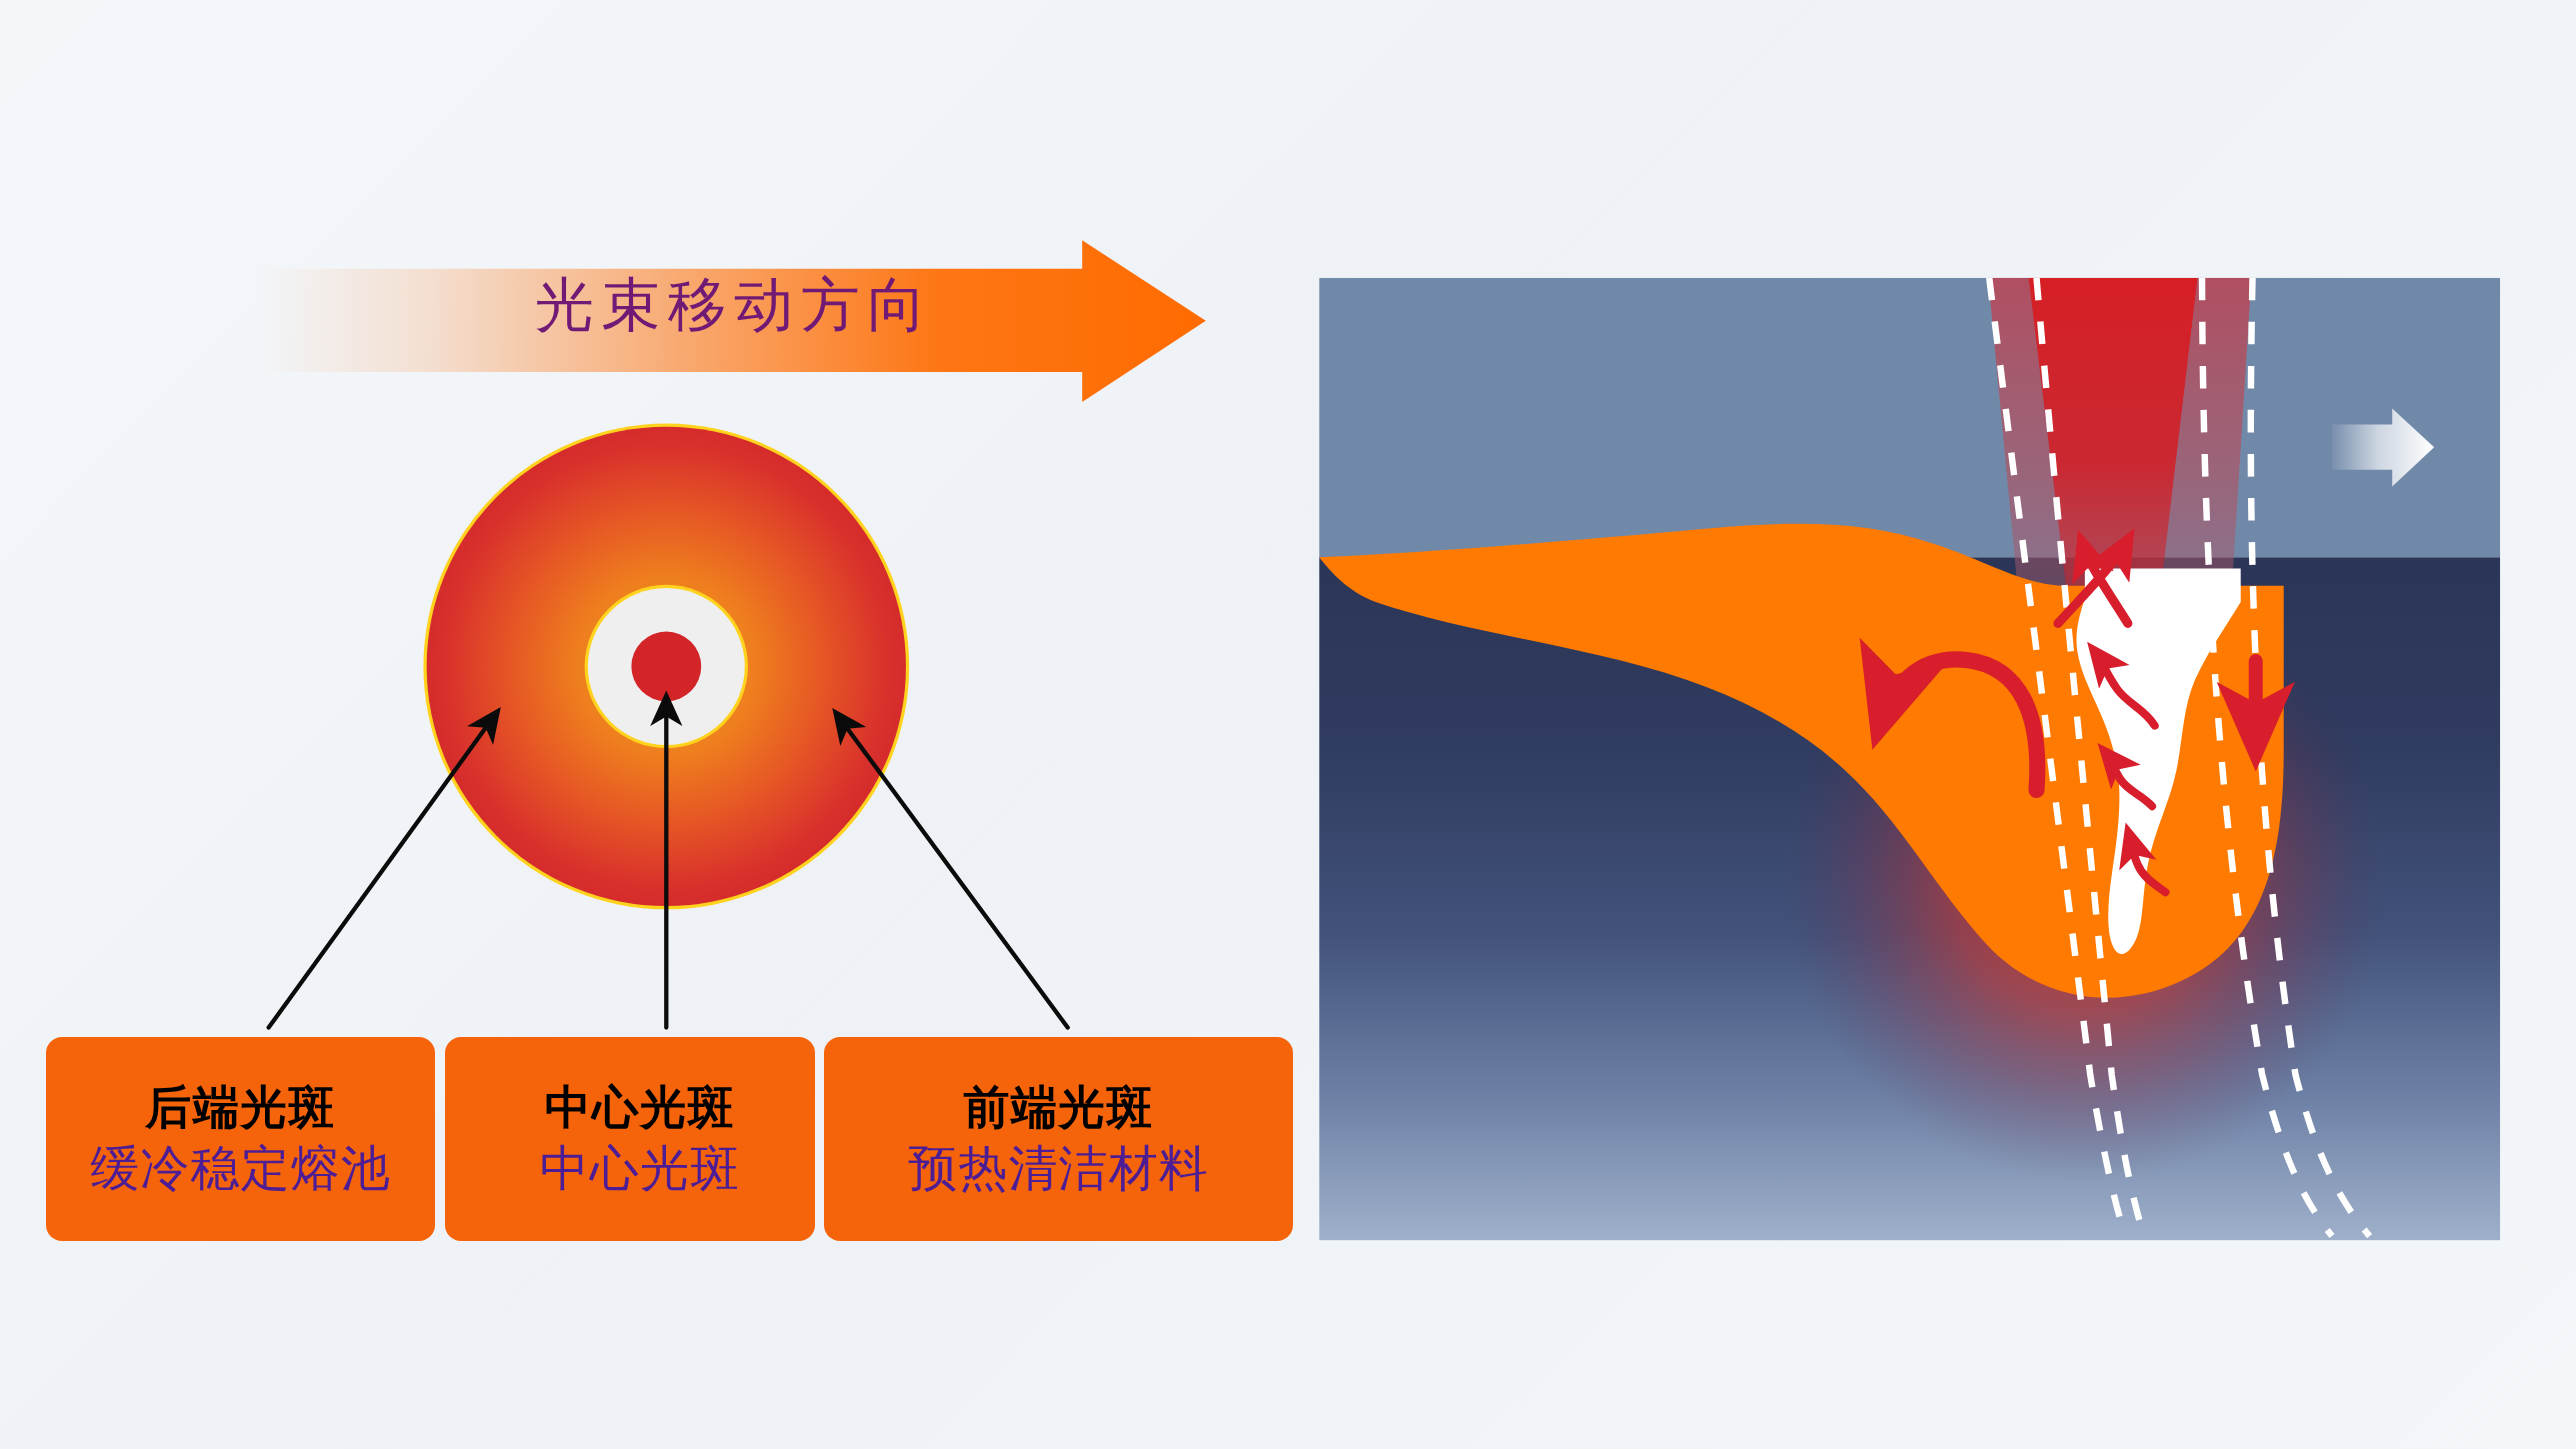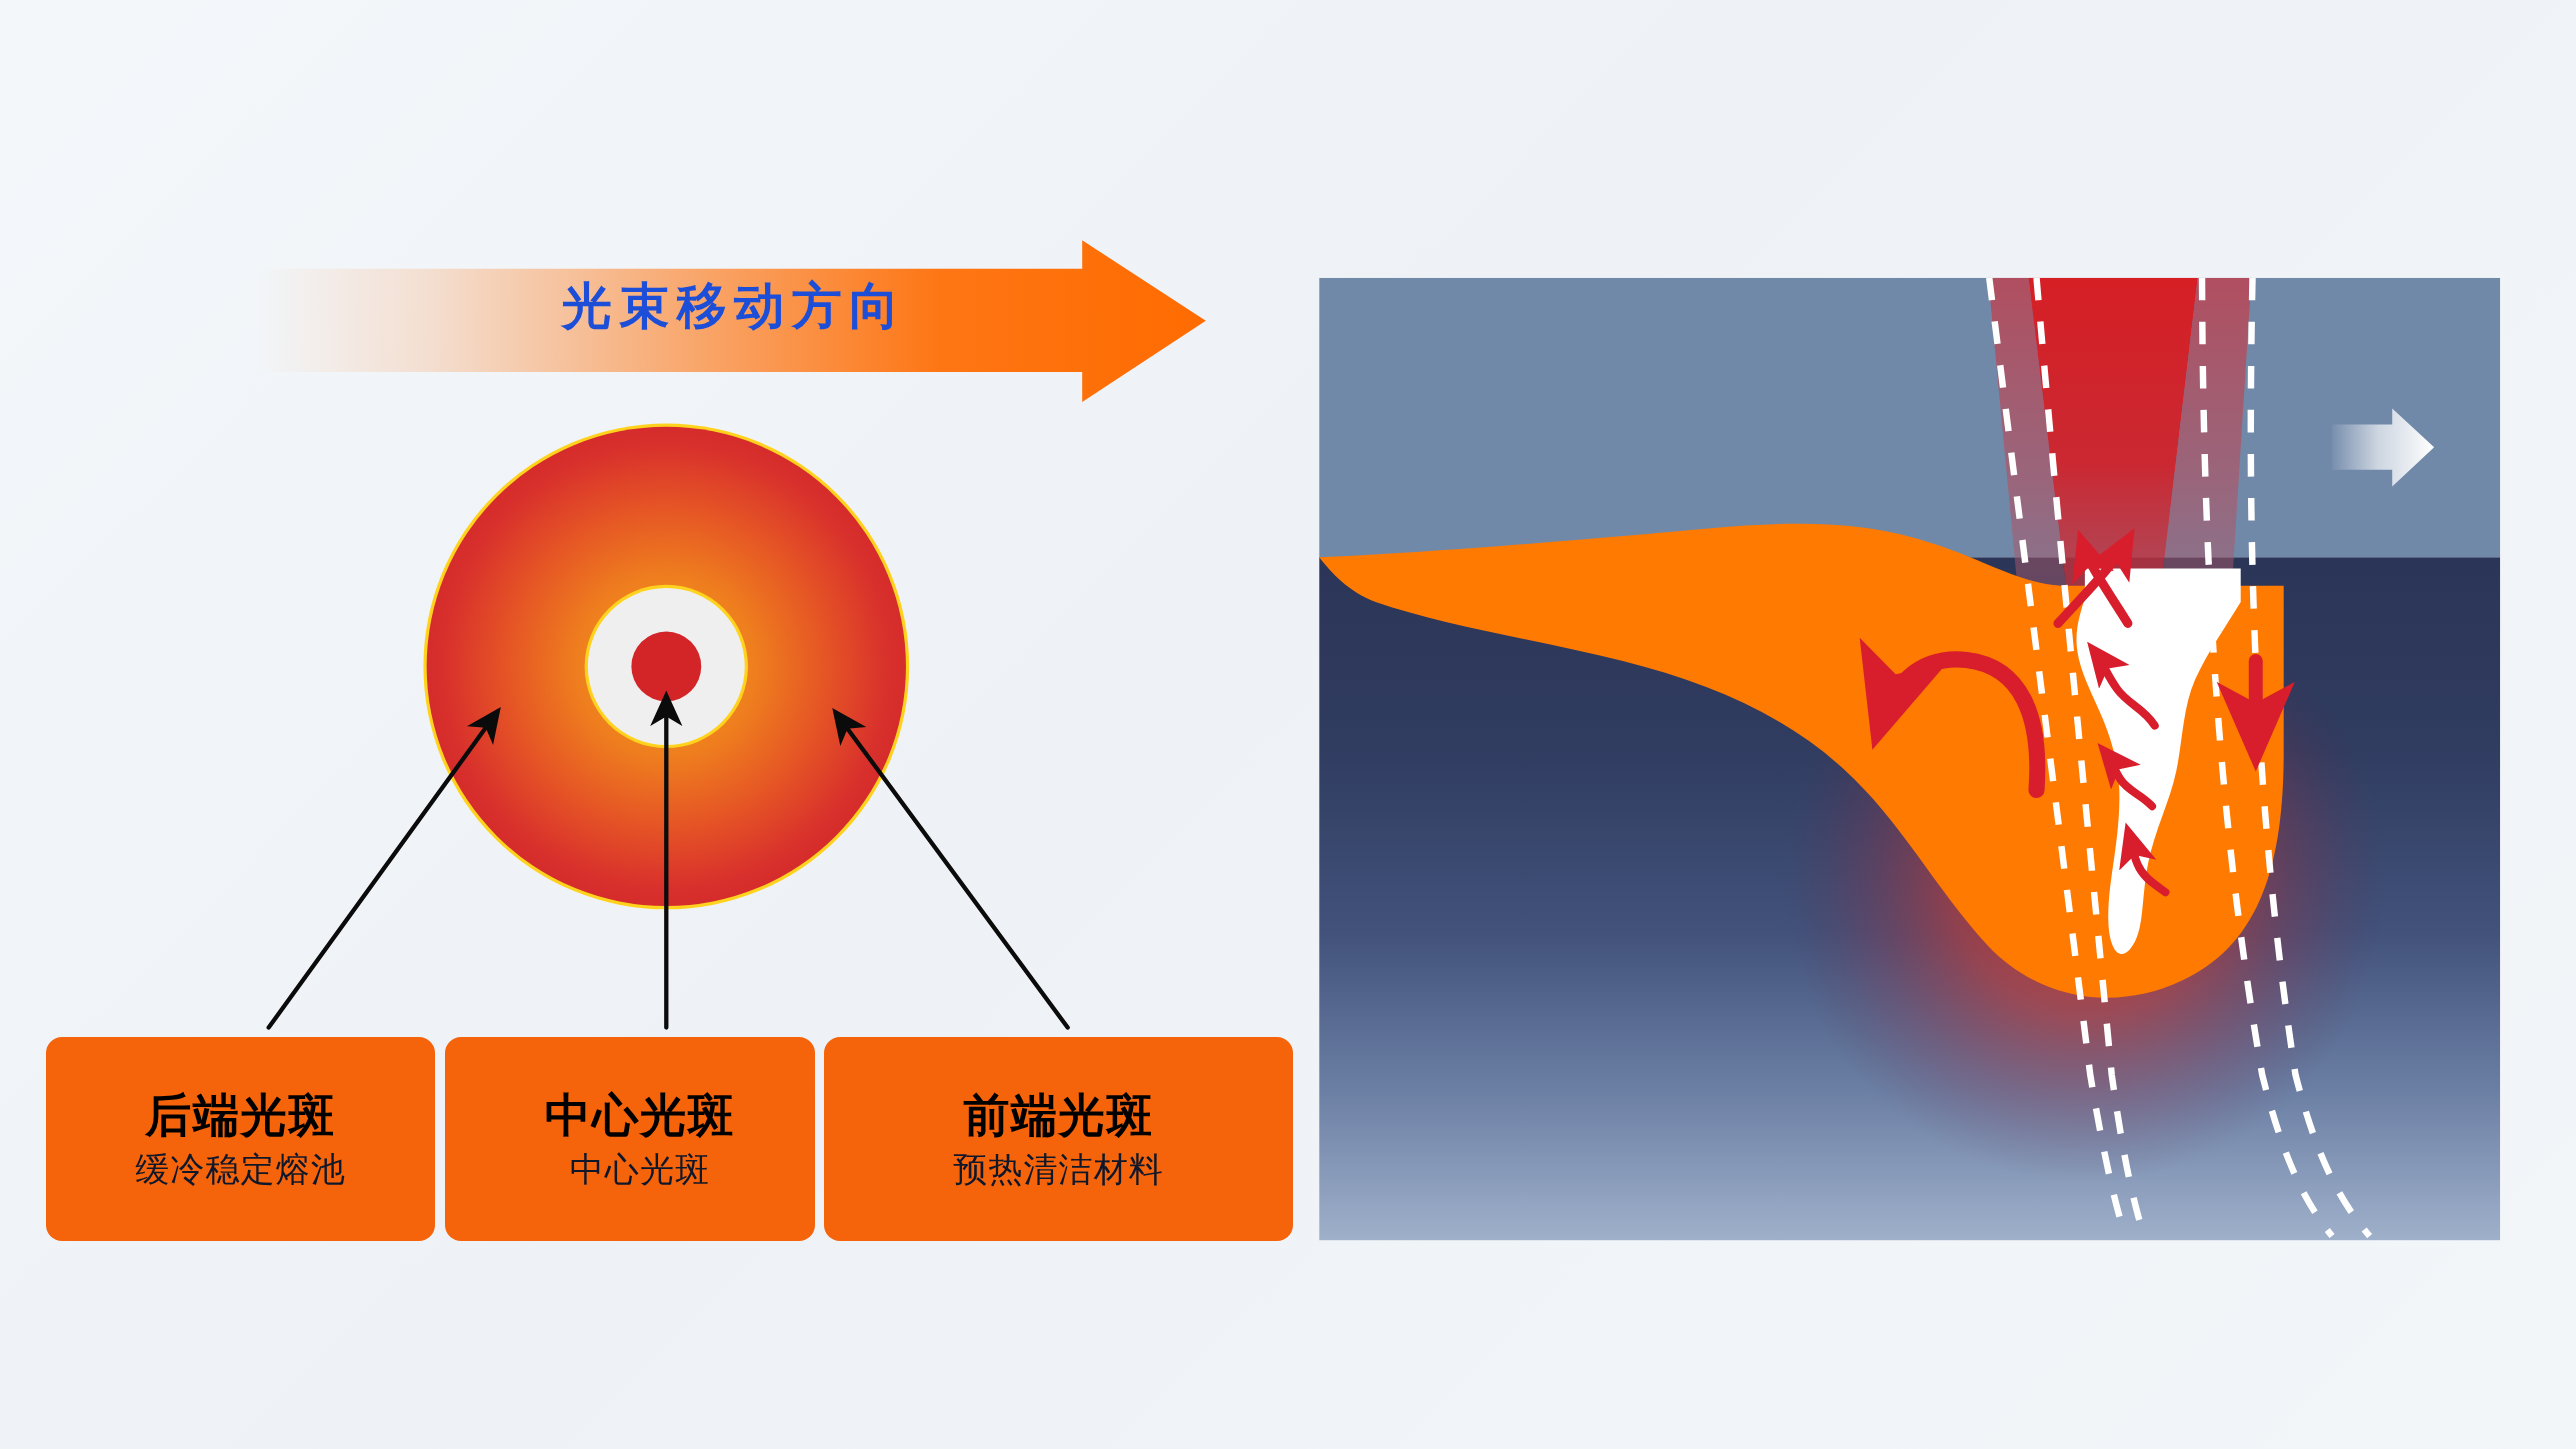--- a/index.html
+++ b/index.html
@@ -13,23 +13,23 @@
   }
   #stage{position:absolute;inset:0;}
   svg.layer{position:absolute;left:0;top:0;width:2576px;height:1450px;overflow:visible;}
 
   
   .banner-text{
     position:absolute;
     left:408px;top:244px;
     width:645px;height:124px;
     display:flex;align-items:center;justify-content:center;
-    color:#1d4ed8;
-    font-size:50px;
-    font-weight:bold;
+    color:#701a75;
+    font-size:59px;
+    font-weight:normal;
     letter-spacing:7.5px;
     text-indent:7.5px;
     white-space:nowrap;
     pointer-events:none;
   }
 
   
   .cards{
     position:absolute;
     left:46px;top:1037px;
@@ -53,22 +53,22 @@
   .card-title{
     color:#000000;
     font-size:46px;
     font-weight:bold;
     line-height:1.06;
     letter-spacing:1.6px;
     white-space:nowrap;
     margin-bottom:11.8px;
   }
   .card-sub{
-    color:#0f172a;
-    font-size:34px;
+    color:#4c1d95;
+    font-size:49px;
     font-weight:400;
     line-height:1.06;
     letter-spacing:1.1px;
     white-space:nowrap;
   }
 </style>
 </head>
 <body>
 
 <div id="stage">

